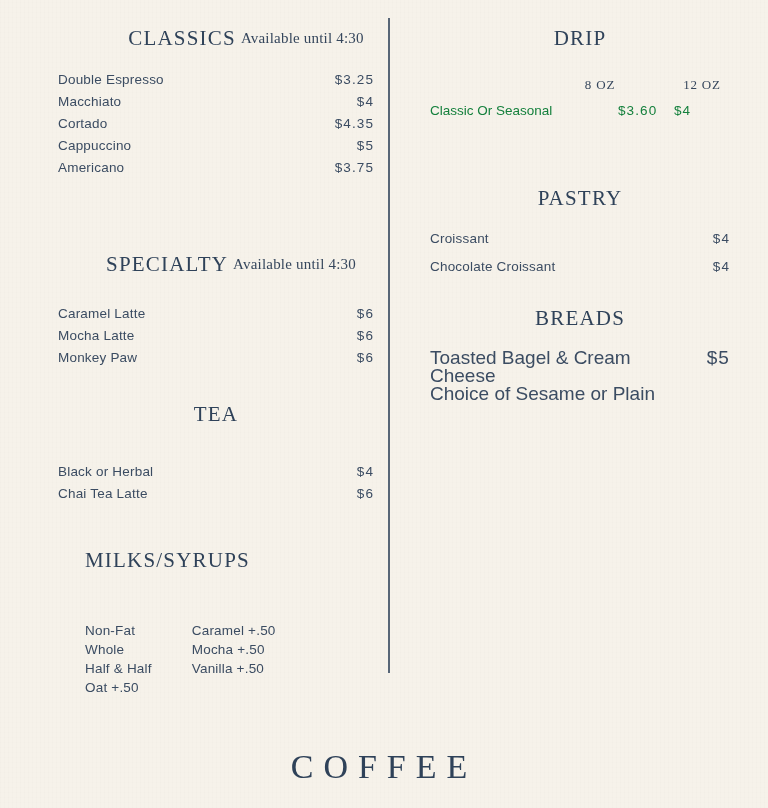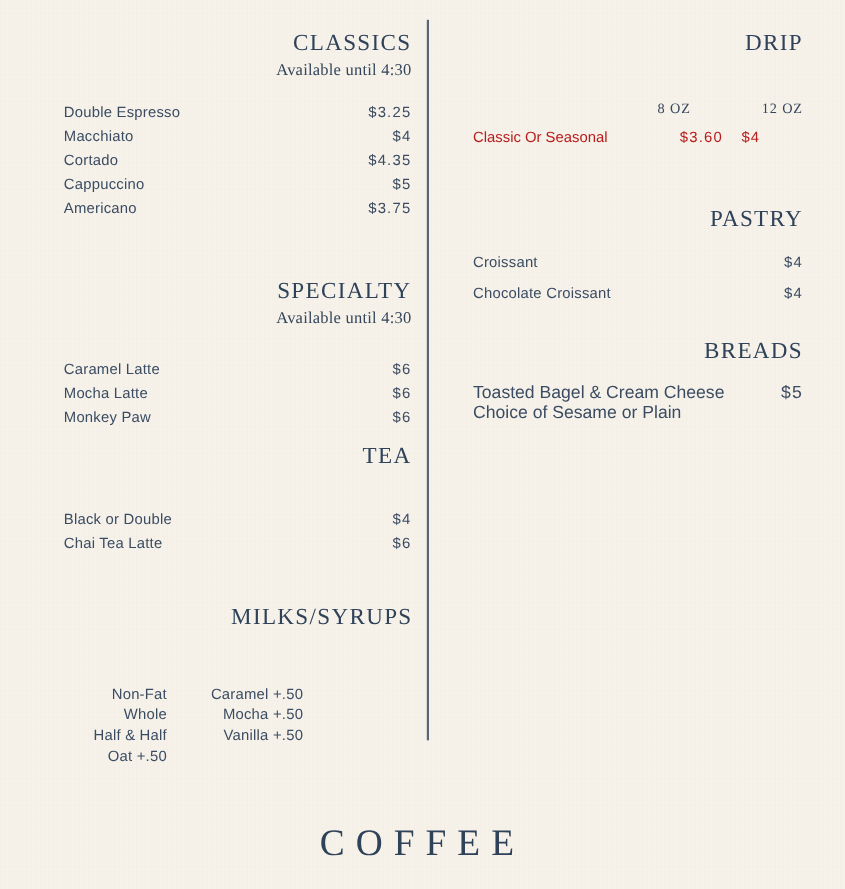--- a/index.html
+++ b/index.html
@@ -56,24 +56,23 @@
   }
   .section-title {
     font-family: "Liberation Serif", serif;
     font-weight: 400;
     letter-spacing: 1.2px;
     color: #2f4259;
     font-size: 21px;
   }
   .title-row {
     display: flex;
-    align-items: flex-end;
+    align-items: center;
     justify-content: center;
     gap: 5px;
-    flex-direction: column;
   }
   .title-note {
     font-family: "Liberation Serif", serif;
     font-size: 15px;
     letter-spacing: 0.2px;
     color: #35465c;
   }
   .items {
     margin-top: 14px;
   }
@@ -122,58 +121,57 @@
   #milks-block .title-row { justify-content: flex-start; }
   .milks-cols {
     display: flex;
     gap: 40px;
     margin-top: 48px;
   }
   .milks-col {
     font-size: 13.5px;
     line-height: 19px;
     color: #3b4c62;
-    text-align: right;
   }
   .milks-col div { letter-spacing: 0.2px; }
 
   
   #drip-block { position: absolute; left: 40px; top: 26px; width: 300px; }
   .drip-head {
     display: flex;
     justify-content: flex-end;
     gap: 46px;
     margin-top: 26px;
     font-family: "Liberation Serif", serif;
     font-size: 13px;
     letter-spacing: 0.8px;
     color: #35465c;
   }
-  .drip-head span { width: 56px; text-align: right; margin-top: 14px; }
+  .drip-head span { width: 56px; text-align: center; }
   .drip-row {
     display: flex;
     align-items: baseline;
     margin-top: 10px;
     font-size: 13.5px;
-    color: #b91c1c;
+    color: #15803d;
   }
   .drip-row .dname { flex: 1; }
   .drip-row .dprice { width: 56px; text-align: left; letter-spacing: 1.1px; }
 
   #pastry-block { position: absolute; left: 40px; top: 186px; width: 300px; }
   #pastry-block .items { }
   #pastry-block .item-row { line-height: 28px; }
 
   #breads-block { position: absolute; left: 40px; top: 306px; width: 300px; }
   #breads-block .items { margin-top: 18px; }
   .bread-row {
     display: flex;
     align-items: flex-start;
     justify-content: space-between;
-    font-size: 16px;
+    font-size: 19px;
     line-height: 18px;
     color: #3b4c62;
   }
   .bread-lines { max-width: 230px; }
 </style>
 </head>
 <body>
 
 <div class="page">
   <div class="paper-texture"></div>
@@ -230,21 +228,21 @@
         </div>
       </div>
     </div>
 
     <div id="tea-block">
       <div class="title-row">
         <span class="section-title">TEA</span>
       </div>
       <div class="items">
         <div class="item-row">
-          <span class="item-name">Black or Double</span>
+          <span class="item-name">Black or Herbal</span>
           <span class="item-price">$4</span>
         </div>
         <div class="item-row">
           <span class="item-name">Chai Tea Latte</span>
           <span class="item-price">$6</span>
         </div>
       </div>
     </div>
 
     <div id="milks-block">

